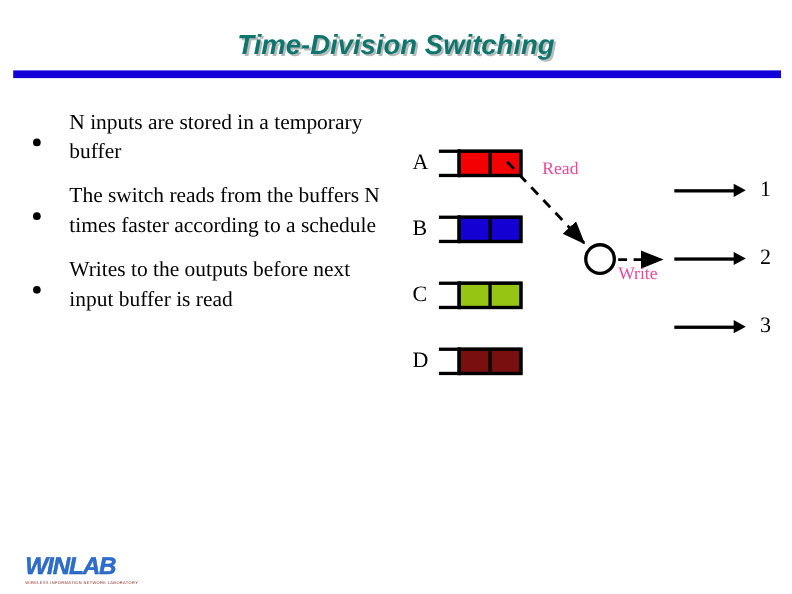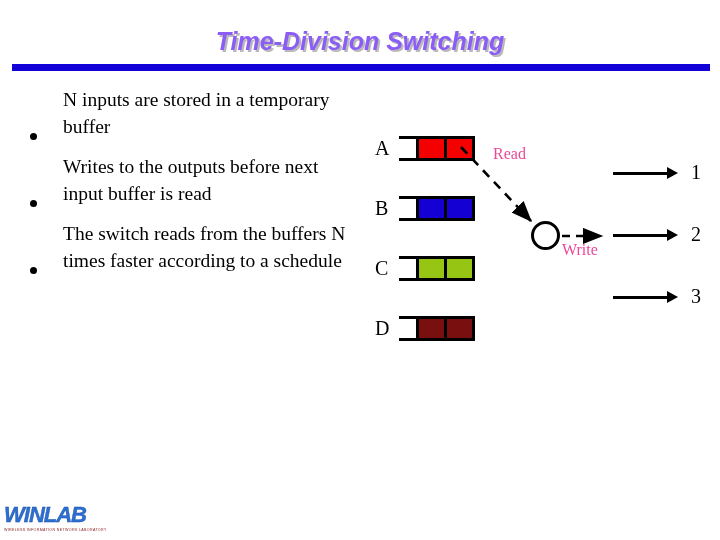--- a/index.html
+++ b/index.html
@@ -20,21 +20,21 @@
   #title {
     position: absolute;
     left: 0;
     top: 27px;
     width: 720px;
     text-align: center;
     font-family: "Liberation Sans", "DejaVu Sans", sans-serif;
     font-weight: bold;
     font-style: italic;
     font-size: 25px;
-    color: #8b5cf6;
+    color: #0f766e;
     letter-spacing: 0px;
     text-shadow: 2px 2px 0 #b9b9b9;
     white-space: nowrap;
   }
   #title-rule {
     position: absolute;
     left: 12px;
     top: 64px;
     width: 698px;
     height: 7px;
@@ -44,22 +44,23 @@
   
   #bullets {
     position: absolute;
     left: 30px;
     top: 86px;
     width: 325px;
   }
   .bullet-row {
     position: relative;
     display: flex;
-    align-items: flex-end;
+    align-items: center;
     margin-bottom: 13px;
+    margin-top: 12px;
   }
   .bullet-dot {
     width: 14px;
     min-width: 14px;
     padding-top: 8px;
     box-sizing: border-box;
   }
   .bullet-dot::before {
     content: "";
     display: block;
@@ -183,21 +184,21 @@
     left: 0;
     top: 0;
     width: 720px;
     height: 540px;
     pointer-events: none;
   }
 
   
   #logo {
     position: absolute;
-    left: 4px;
+    left: 23px;
     top: 504px;
     width: 108px;
   }
   #logo-word {
     font-family: "Liberation Sans", "DejaVu Sans", sans-serif;
     font-weight: bold;
     font-style: italic;
     font-size: 22px;
     letter-spacing: -1px;
     color: #2b6fd4;
@@ -223,25 +224,25 @@
   <div id="title">Time-Division Switching</div>
   <div id="title-rule"></div>
 
   <div id="bullets">
     <div class="bullet-row">
       <div class="bullet-dot"></div>
       <div class="bullet-text">N inputs are stored in a temporary buffer</div>
     </div>
     <div class="bullet-row">
       <div class="bullet-dot"></div>
-      <div class="bullet-text">Writes to the outputs before next input buffer is read</div>
+      <div class="bullet-text">The switch reads from the buffers N times faster according to a schedule</div>
     </div>
     <div class="bullet-row">
       <div class="bullet-dot"></div>
-      <div class="bullet-text">The switch reads from the buffers N times faster according to a schedule</div>
+      <div class="bullet-text">Writes to the outputs before next input buffer is read</div>
     </div>
   </div>
 
   <div class="buffer-row" style="left:375px; top:134px; width:90px;">
     <div class="buffer-label">A</div>
     <div class="funnel"></div>
     <div class="cells">
       <div class="cell" style="background:#f40000;"></div>
       <div class="cell" style="background:#f40000;"></div>
     </div>

